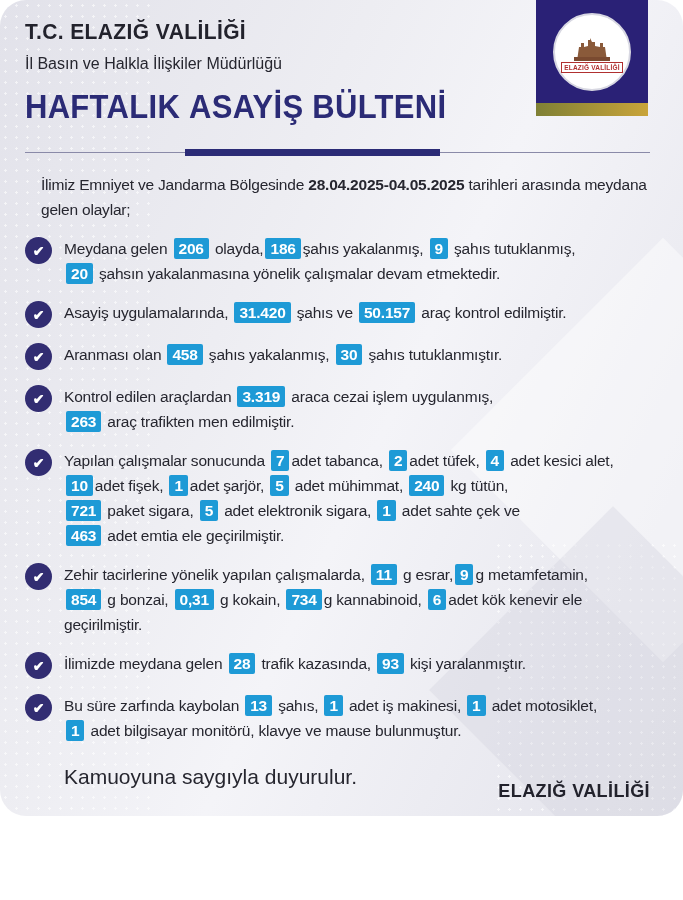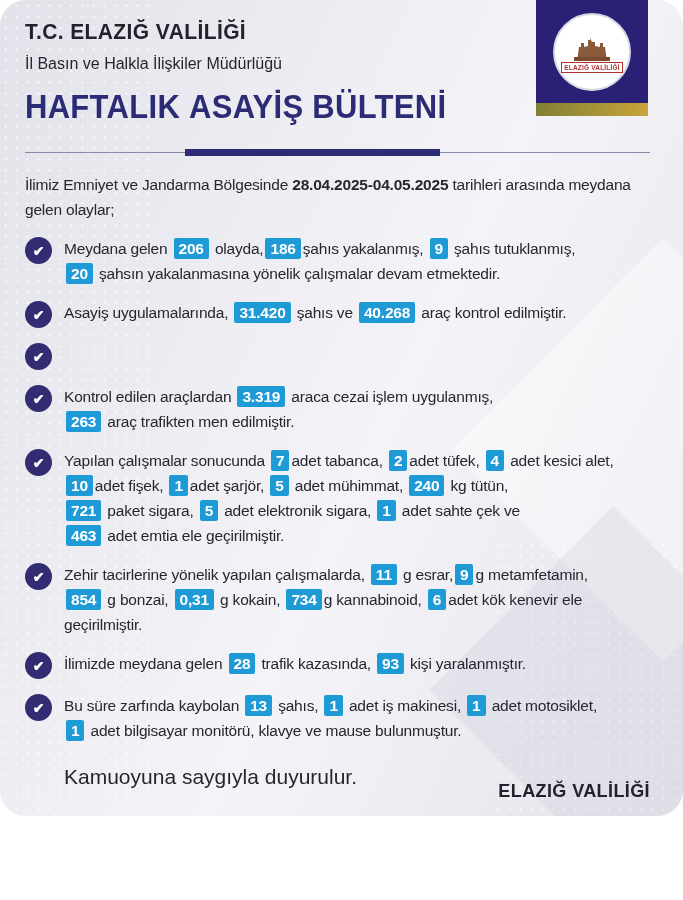--- a/index.html
+++ b/index.html
@@ -38,21 +38,21 @@
   
   .logo{position:absolute;top:0;right:35px;width:112px;}
   .logo-navy{width:112px;height:103px;background:#2a2176;display:flex;align-items:center;justify-content:center;}
   .logo-gold{width:112px;height:13px;background:linear-gradient(90deg,#7f8035,#c9a43a);}
   .logo-circle{width:78px;height:78px;border-radius:50%;background:#fff;border:2px solid #d8d8e2;box-sizing:border-box;display:flex;flex-direction:column;align-items:center;justify-content:center;}
   .castle{margin-top:4px;}
   .logo-label{font-size:6.5px;font-weight:700;color:#b03030;border:1px solid #b03030;padding:1px 2px;letter-spacing:.2px;margin-top:1px;background:#fff;white-space:nowrap;}
 
   
   .content{position:absolute;left:25px;top:172px;width:636px;}
-  .intro{margin:0 0 14px 0;font-size:15.5px;line-height:25px;font-weight:500;letter-spacing:-.2px;}
+  .intro{margin:0 0 14px 16px;font-size:15.5px;line-height:25px;font-weight:500;letter-spacing:-.2px;}
   .intro .bold{font-weight:800;}
   .bullet{display:flex;gap:12px;margin-bottom:14px;}
   .check{flex:0 0 auto;width:27px;height:27px;border-radius:50%;background:var(--check,#322d72);color:#fff;
          font-size:14px;font-weight:700;display:flex;align-items:center;justify-content:center;margin-top:1px;}
   .btext{font-size:15.5px;line-height:25px;font-weight:500;letter-spacing:-.2px;}
   .chip{display:inline-block;background:var(--chip,#1e9ad6);color:#fff;font-weight:700;
         padding:0 5px;border-radius:2px;line-height:21px;margin:0 2px;}
   .closing{margin:22px 0 0 39px;font-size:21px;font-weight:500;}
   .signature{position:absolute;right:33px;top:781px;font-size:18px;font-weight:600;letter-spacing:.4px;color:#22222c;}
 
@@ -105,24 +105,25 @@
 
   <main class="content">
     <p class="intro"><span>İlimiz Emniyet ve Jandarma Bölgesinde </span><span class="bold">28.04.2025-04.05.2025</span><span> tarihleri arasında meydana</span><br><span>gelen olaylar;</span></p>
     <div>
         <div class="bullet">
           <span class="check">✔</span>
           <div class="btext"><span>Meydana gelen </span><span class="chip">206</span><span> olayda,</span><span class="chip">186</span><span>şahıs yakalanmış, </span><span class="chip">9</span><span> şahıs tutuklanmış,</span><br><span class="chip">20</span><span> şahsın yakalanmasına yönelik çalışmalar devam etmektedir.</span></div>
         </div>
         <div class="bullet">
           <span class="check">✔</span>
-          <div class="btext"><span>Asayiş uygulamalarında, </span><span class="chip">31.420</span><span> şahıs ve </span><span class="chip">40.268</span><span> araç kontrol edilmiştir.</span></div>
+          <div class="btext"><span>Asayiş uygulamalarında, </span><span class="chip">31.420</span><span> şahıs ve </span><span class="chip">50.157</span><span> araç kontrol edilmiştir.</span></div>
         </div>
         <div class="bullet">
           <span class="check">✔</span>
+          <div class="btext"><span>Aranması olan </span><span class="chip">458</span><span> şahıs yakalanmış, </span><span class="chip">30</span><span> şahıs tutuklanmıştır.</span></div>
         </div>
         <div class="bullet">
           <span class="check">✔</span>
           <div class="btext"><span>Kontrol edilen araçlardan </span><span class="chip">3.319</span><span> araca cezai işlem uygulanmış,</span><br><span class="chip">263</span><span> araç trafikten men edilmiştir.</span></div>
         </div>
         <div class="bullet">
           <span class="check">✔</span>
           <div class="btext"><span>Yapılan çalışmalar sonucunda </span><span class="chip">7</span><span>adet tabanca, </span><span class="chip">2</span><span>adet tüfek, </span><span class="chip">4</span><span> adet kesici alet,</span><br><span class="chip">10</span><span>adet fişek, </span><span class="chip">1</span><span>adet şarjör, </span><span class="chip">5</span><span> adet mühimmat, </span><span class="chip">240</span><span> kg tütün,</span><br><span class="chip">721</span><span> paket sigara, </span><span class="chip">5</span><span> adet elektronik sigara, </span><span class="chip">1</span><span> adet sahte çek ve</span><br><span class="chip">463</span><span> adet emtia ele geçirilmiştir.</span></div>
         </div>
         <div class="bullet">

